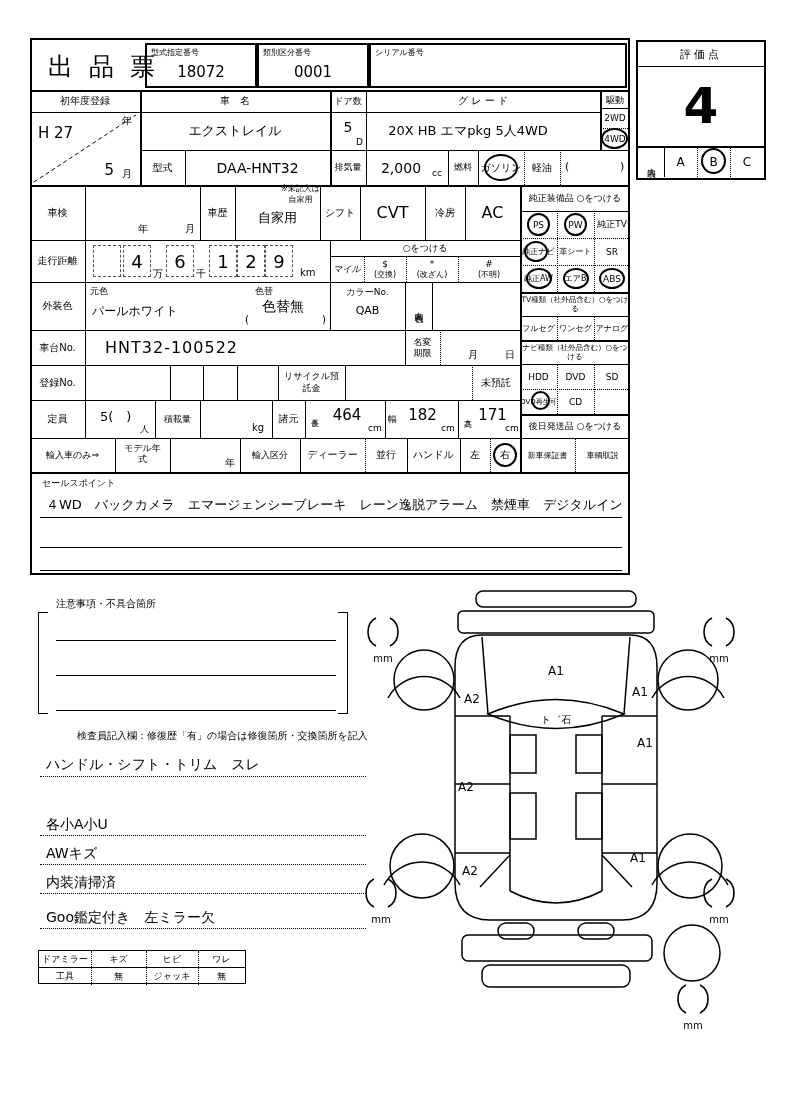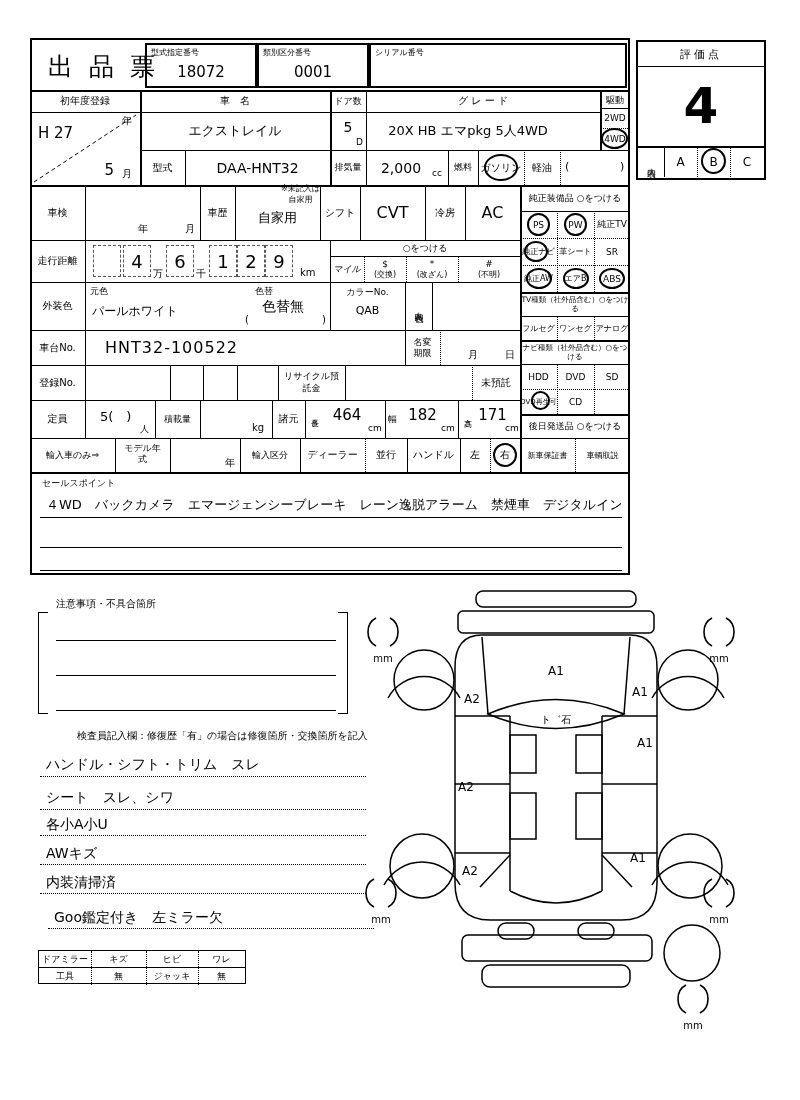--- a/index.html
+++ b/index.html
@@ -310,33 +310,30 @@
   <div class="abs" style="left:38px;top:612px;width:10px;height:102px;border-left:1.8px solid #000;border-top:1.8px solid #000;border-bottom:1.8px solid #000;"></div>
   <div class="abs" style="left:338px;top:612px;width:10px;height:102px;border-right:1.8px solid #000;border-top:1.8px solid #000;border-bottom:1.8px solid #000;"></div>
   <div class="abs" style="left:56px;top:640px;width:280px;border-top:1.5px solid #000;"></div>
   <div class="abs" style="left:56px;top:675px;width:280px;border-top:1.5px solid #000;"></div>
   <div class="abs" style="left:56px;top:710px;width:280px;border-top:1.5px solid #000;"></div>
 
   <div class="abs f10" style="left:38px;top:729px;margin-left:39px;">検査員記入欄：修復歴「有」の場合は修復箇所・交換箇所を記入</div>
   <div class="abs dotted-u" style="left:40px;top:752px;width:326px;height:25px;">
     <span class="f14" style="position:absolute;left:6px;top:4px;white-space:nowrap;">ハンドル・シフト・トリム　スレ</span>
   </div>
-  <div class="abs dotted-u" style="left:40px;top:786px;width:326px;height:24px;">
-    <span class="f14" style="position:absolute;left:6px;top:3px;white-space:nowrap;">シート　スレ、シワ</span>
-  </div>
   <div class="abs dotted-u" style="left:40px;top:814px;width:326px;height:22px;">
     <span class="f14" style="position:absolute;left:6px;top:2px;white-space:nowrap;">各小A小U</span>
   </div>
   <div class="abs dotted-u" style="left:40px;top:842px;width:326px;height:23px;">
     <span class="f14" style="position:absolute;left:6px;top:3px;white-space:nowrap;">AWキズ</span>
   </div>
   <div class="abs dotted-u" style="left:40px;top:871px;width:326px;height:23px;">
     <span class="f14" style="position:absolute;left:6px;top:3px;white-space:nowrap;">内装清掃済</span>
   </div>
-  <div class="abs dotted-u" style="left:48px;top:905px;width:326px;height:24px;">
+  <div class="abs dotted-u" style="left:40px;top:905px;width:326px;height:24px;">
     <span class="f14" style="position:absolute;left:6px;top:4px;white-space:nowrap;">Goo鑑定付き　左ミラー欠</span>
   </div>
 
   <div class="abs" style="left:38px;top:950px;width:208px;height:34px;border:1.8px solid #000;">
     <div class="abs hl" style="left:0;top:16px;width:100%;"></div>
     <div class="abs vld" style="left:52px;top:0;height:34px;"></div>
     <div class="abs vld" style="left:107px;top:0;height:34px;"></div>
     <div class="abs vld" style="left:159px;top:0;height:34px;"></div>
     <div class="abs f9 ctr" style="left:0;top:0;width:52px;height:16px;">ドアミラー</div>
     <div class="abs f9 ctr" style="left:52px;top:0;width:55px;height:16px;">キズ</div>

